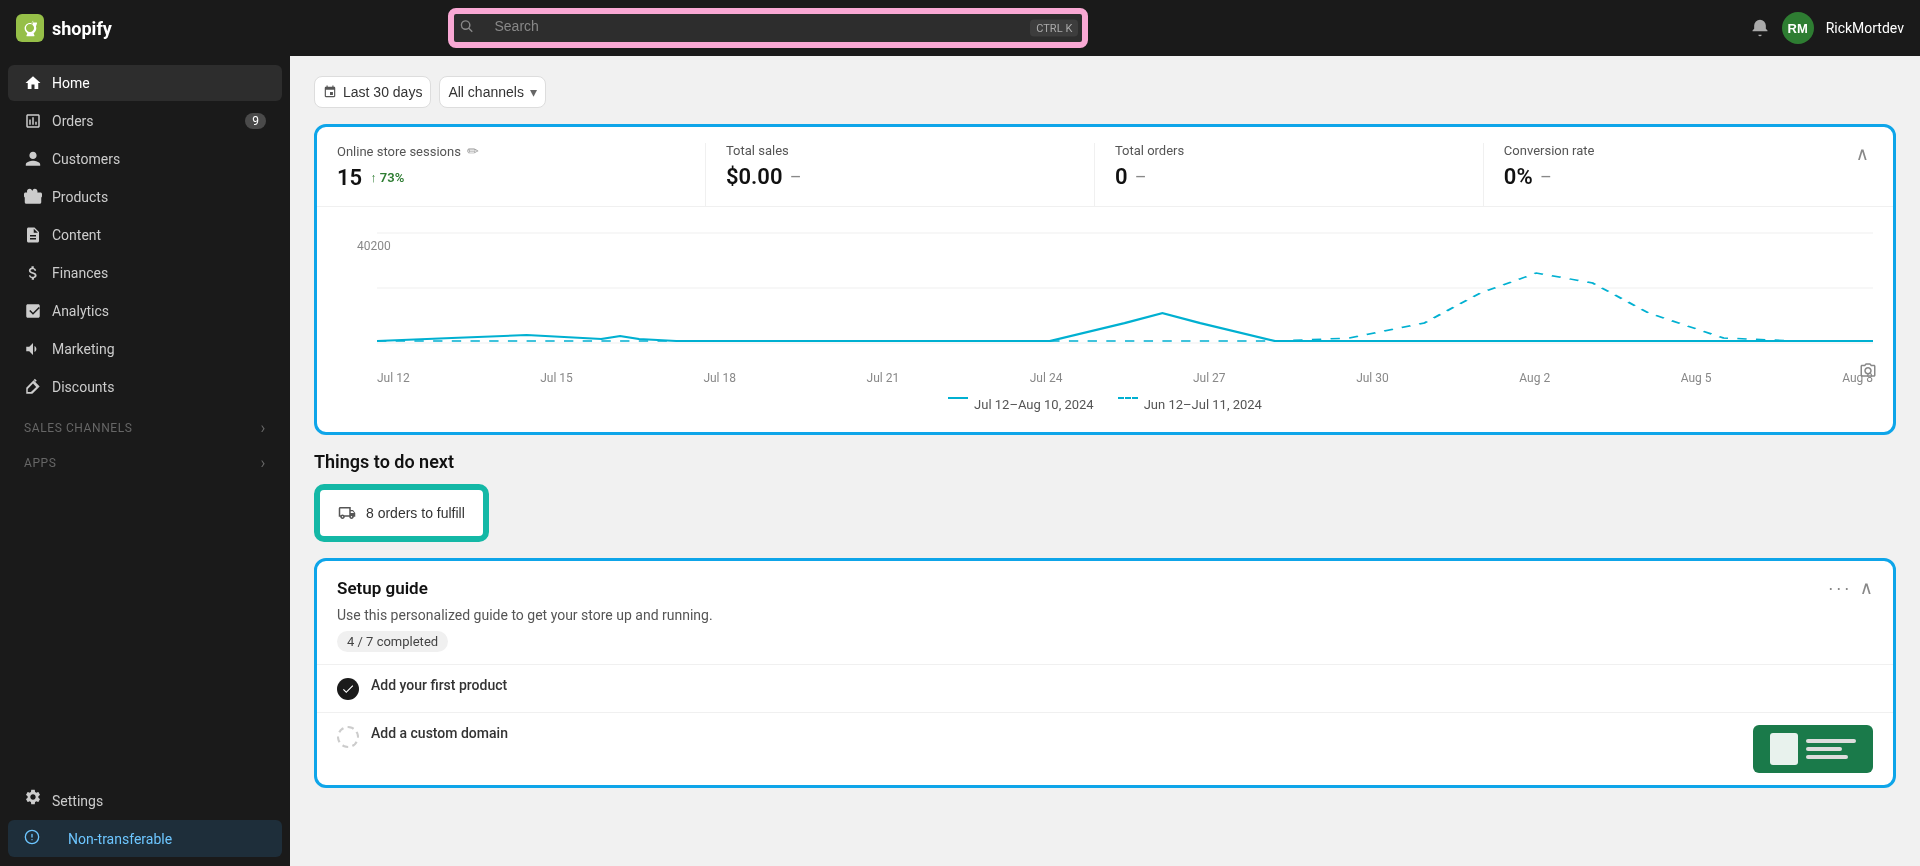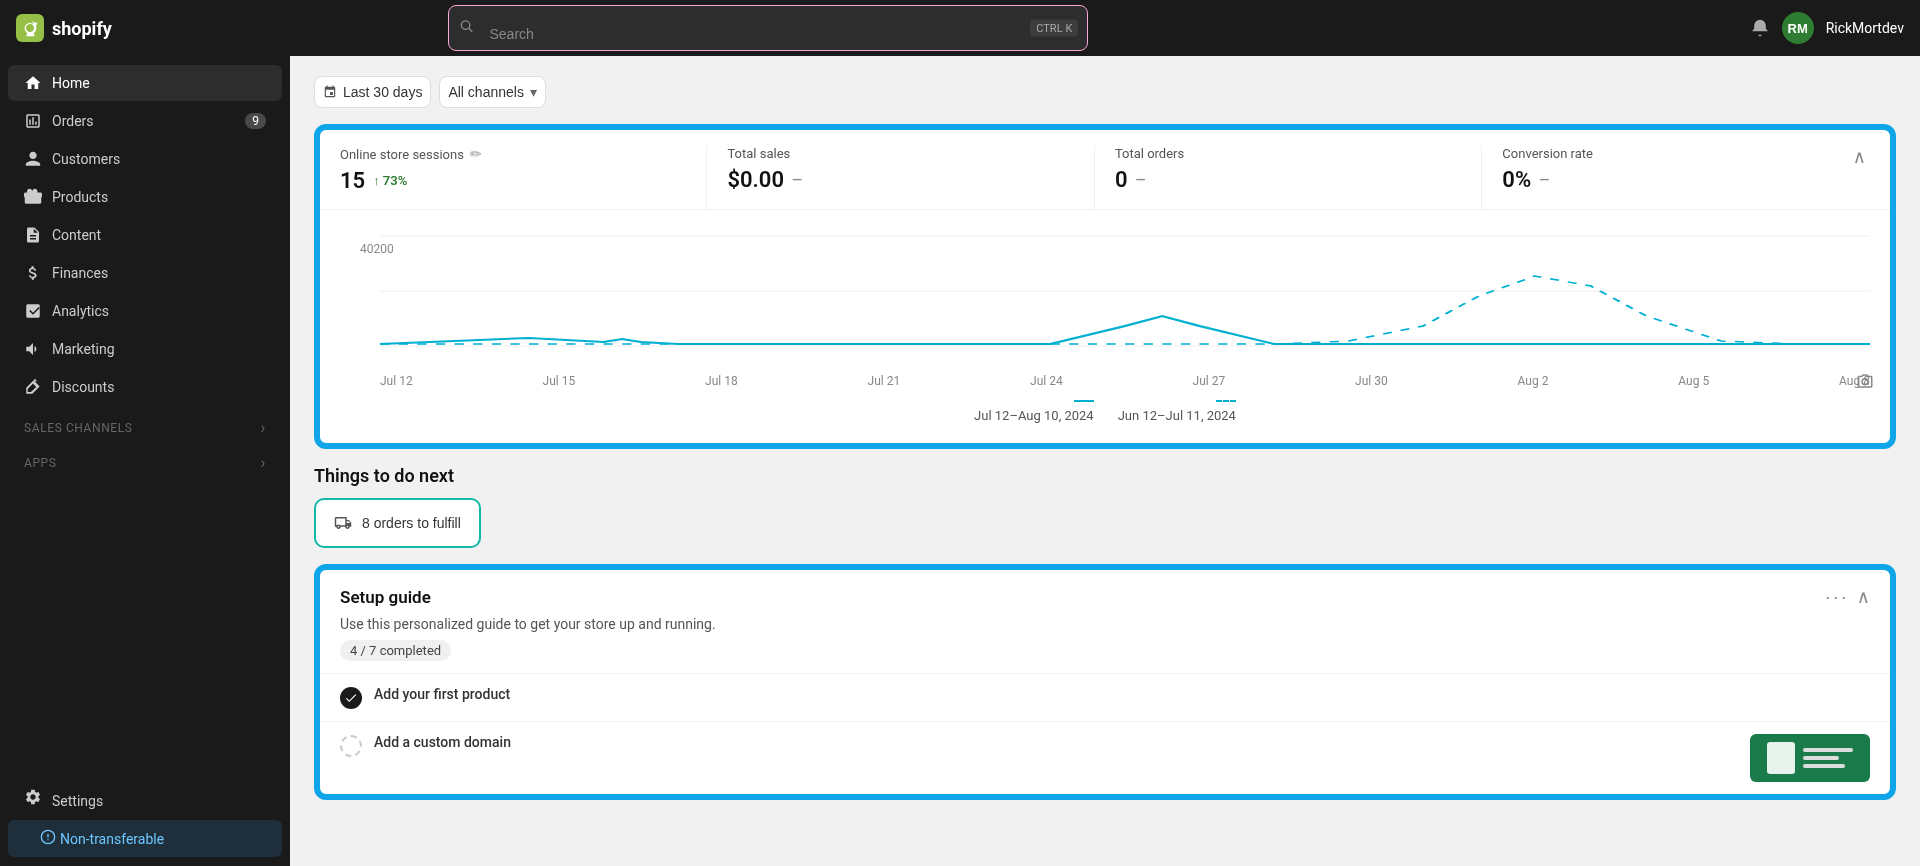--- a/index.html
+++ b/index.html
@@ -37,24 +37,24 @@
     .shopify-bag svg { width: 18px; height: 18px; }
     .search-bar {
       flex: 1;
       max-width: 640px;
       margin: 0 auto;
       position: relative;
     }
     .search-bar input {
       width: 100%;
       background: #2d2d2d;
-      border: 1px solid #f9a8d4;
+      border: 6px solid #f9a8d4;
       border-radius: 8px;
       color: #aaa;
-      padding: 20px 16px 8px 40px;
+      padding: 4px 16px 8px 40px;
       font-size: 14px;
       outline: none;
     }
     .search-bar input::placeholder { color: #888; }
     .search-icon-wrap {
       position: absolute;
       left: 12px;
       top: 50%;
       transform: translateY(-50%);
       color: #888;
@@ -168,22 +168,22 @@
       padding: 9px 16px;
       cursor: pointer;
       border-radius: 6px;
       margin: 1px 8px;
       font-size: 14px;
       color: #ccc;
     }
     .non-transferable {
       display: flex;
       align-items: center;
-      gap: 4px;
-      padding: 9px 32px;
+      gap: 28px;
+      padding: 9px 16px;
       cursor: pointer;
       border-radius: 6px;
       margin: 1px 8px;
       font-size: 14px;
       color: #6dc6ff;
       background: #1e2e3a;
     }
 
     
     .main {
@@ -210,21 +210,21 @@
       font-size: 14px;
       cursor: pointer;
       color: #333;
     }
     .filter-btn .chevron { color: #666; }
 
     
     .card {
       background: #fff;
       border-radius: 12px;
-      border: 6px solid #0ea5e9;
+      border: 3px solid #0ea5e9;
       margin-bottom: 16px;
       overflow: hidden;
     }
 
     
     .stats-row {
       display: flex;
       align-items: flex-start;
       padding: 16px 20px 0;
       gap: 0;
@@ -303,25 +303,24 @@
     }
     .chart-x-label { font-size: 12px; color: #888; }
     .chart-legend {
       display: flex;
       justify-content: center;
       gap: 24px;
       padding: 8px 0 12px;
     }
     .legend-item {
       display: flex;
-      align-items: flex-end;
+      align-items: flex-start;
       gap: 6px;
       font-size: 13px;
       color: #555;
-      flex-direction: column;
     }
     .legend-line { width: 20px; height: 2px; }
     .legend-line.solid { background: #00b0d1; }
     .legend-line.dashed {
       background: transparent;
       border-top: 2px dashed #00b0d1;
     }
     .screenshot-btn {
       position: absolute;
       right: 16px;
@@ -338,21 +337,21 @@
       font-size: 18px;
       font-weight: 600;
       color: #111;
       margin-bottom: 12px;
     }
     .fulfill-btn {
       display: flex;
       align-items: center;
       gap: 10px;
       background: #fff;
-      border: 2px solid #14b8a6;
+      border: 6px solid #14b8a6;
       border-radius: 10px;
       padding: 14px 18px;
       font-size: 14px;
       font-weight: 500;
       color: #333;
       cursor: pointer;
       margin-bottom: 16px;
       width: fit-content;
     }
 

